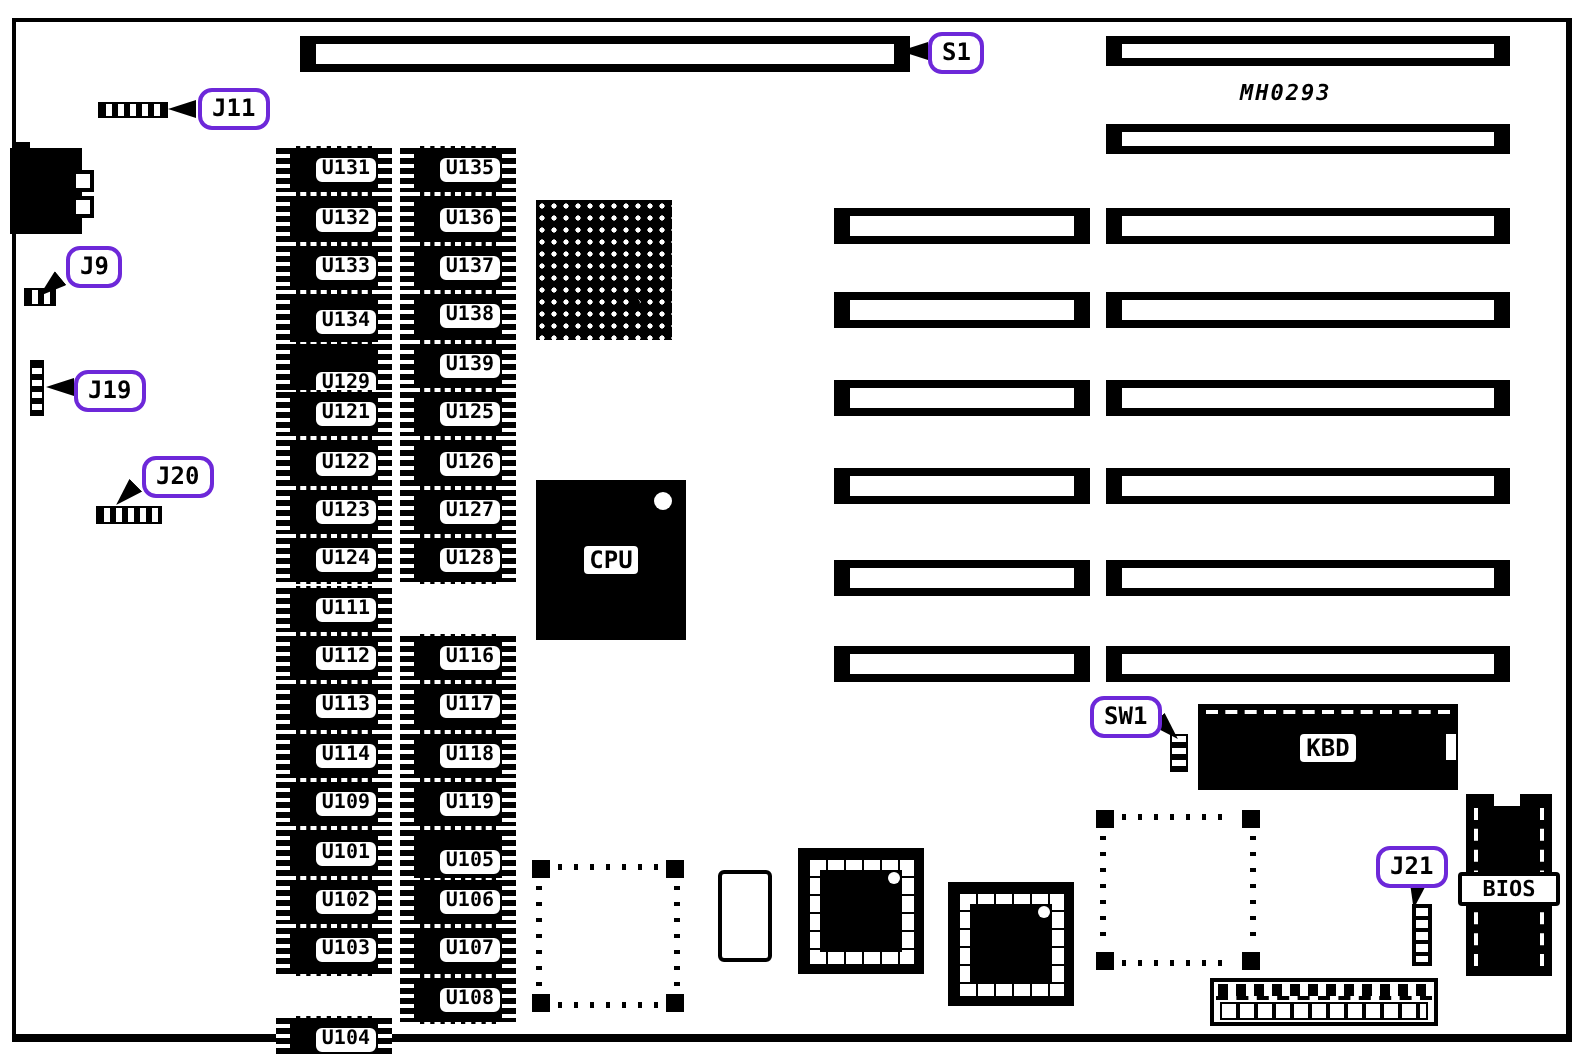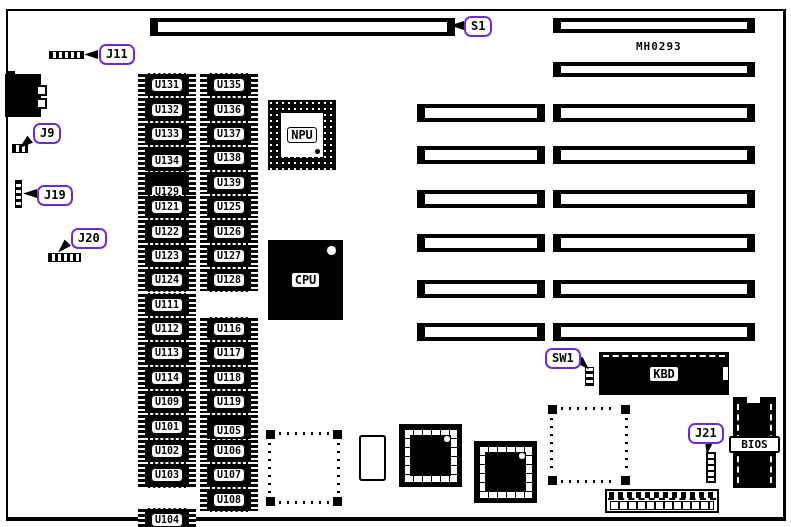--- a/index.html
+++ b/index.html
@@ -26,21 +26,21 @@
   .jbox-v { position:absolute; border:2px solid #000;
             background:repeating-linear-gradient(180deg,#fff 0 4px,#000 4px 6px); }
 
   
   .dip { position:absolute; width:58px; }
   .dp { position:absolute; top:1px; bottom:1px; width:7px;
         background:repeating-linear-gradient(180deg,#000 0 3px,#fff 3px 5px); }
   .dp.l { left:0; } .dp.r { right:0; }
   .dbody { position:absolute; left:7px; right:7px; top:0; bottom:0; background:#000;
            border-top:1px dashed #fff; border-bottom:1px dashed #fff;
-           display:flex; align-items:center; justify-content:center; }
+           display:flex; align-items:center; justify-content:flex-end; }
   .dlabel { background:#fff; border:1px solid #000; border-radius:4px;
             font-weight:bold; font-size:10px; line-height:12px; padding:0 3px; }
 
   
   .npu { position:absolute; left:268px; top:100px; width:68px; height:70px; background-color:#000;
          background-image:radial-gradient(#fff 1.2px, transparent 1.4px); background-size:6px 6px; }
   .npu-in { position:absolute; left:13px; top:13px; right:13px; bottom:13px; background:#fff;
             display:flex; align-items:center; justify-content:center; }
   .npu-dot { position:absolute; right:16px; bottom:16px; width:5px; height:5px;
              background:#000; border-radius:50%; }
@@ -99,22 +99,22 @@
   
   .bconn { position:absolute; left:605px; top:489px; width:114px; height:24px;
            border:2px solid #000; background:#fff; }
   .bct { margin:1px 2px 0; height:6px;
          background:repeating-linear-gradient(90deg,#000 0 5px,transparent 5px 9px); }
   .bcm { margin:0 1px; border-top:2px dashed #000; }
   .bcb { position:absolute; left:3px; right:3px; bottom:1px; height:9px;
          border:1px solid #000;
          background:repeating-linear-gradient(90deg,#fff 0 7px,#000 7px 9px); }
 
-  .model-text { position:absolute; left:636px; top:40px; font-weight:bold; font-size:11px;
-                letter-spacing:1px; }
+  .model-text { position:absolute; left:620px; top:40px; font-weight:bold; font-size:11px;
+                letter-spacing:1px;font-style:italic; }
 
   .sw1 { position:absolute; left:585px; top:367px; width:9px; height:19px; border:1px solid #000;
          background:repeating-linear-gradient(180deg,#fff 0 3px,#000 3px 6px); }
 </style>
 </head>
 <body>
 
 <div class="frame"></div>
 
 <div id="board">
@@ -140,23 +140,20 @@
 
   <div class="pinh ph-v" style="left:15px;top:180px;width:7px;height:28px"></div>
   <i class="wedge" style="left:23px;top:189px"></i>
   <div class="callout" style="left:37px;top:185px">J19</div>
 
   <div class="callout" style="left:71px;top:228px">J20</div>
   <i class="wedge" style="left:56px;top:243px;transform:rotate(-45deg)"></i>
   <div class="pinh ph-h" style="left:48px;top:253px;width:33px;height:9px"></div>
 
   <div class="npu">
-    <div class="npu-in">
-      <span class="chip-label">NPU</span>
-    </div>
     <i class="npu-dot"></i>
   </div>
 
   <div class="cpu">
     <i class="cpu-dot"></i>
     <span class="chip-label">CPU</span>
   </div>
 
   <div class="model-text">MH0293</div>
 

